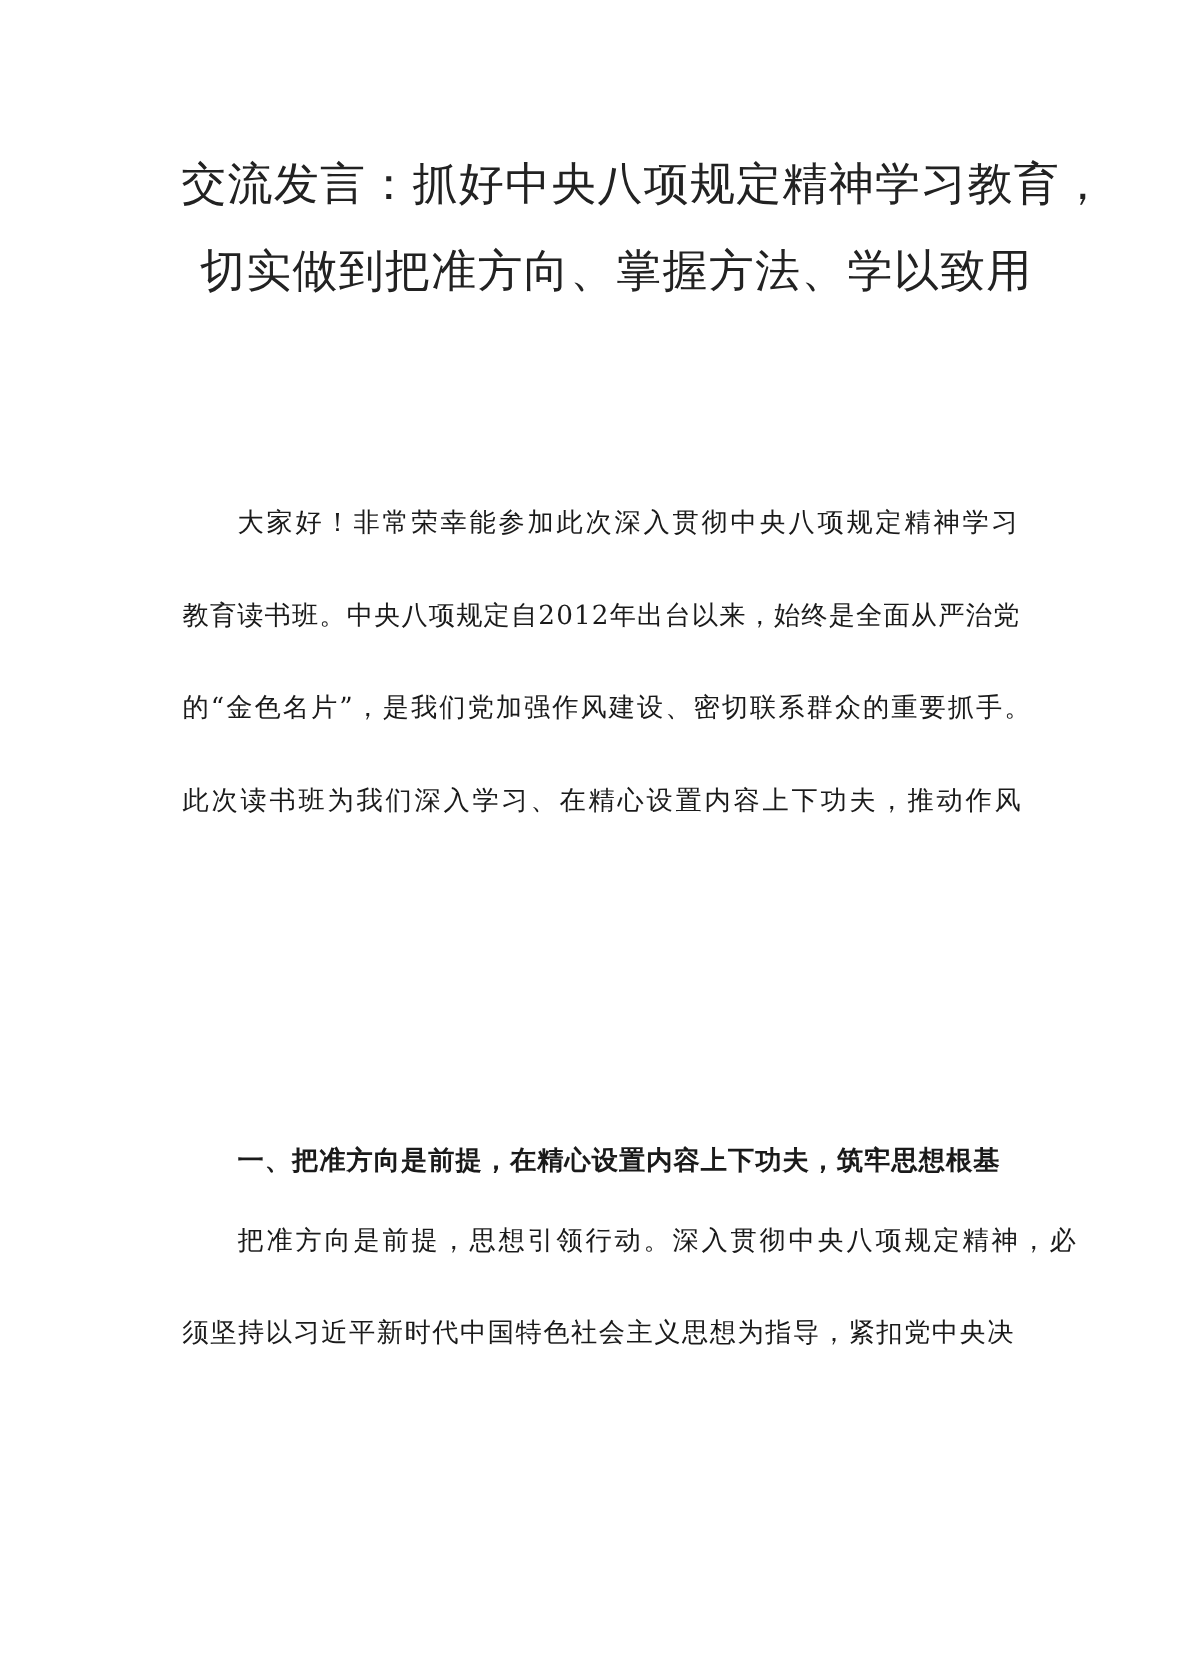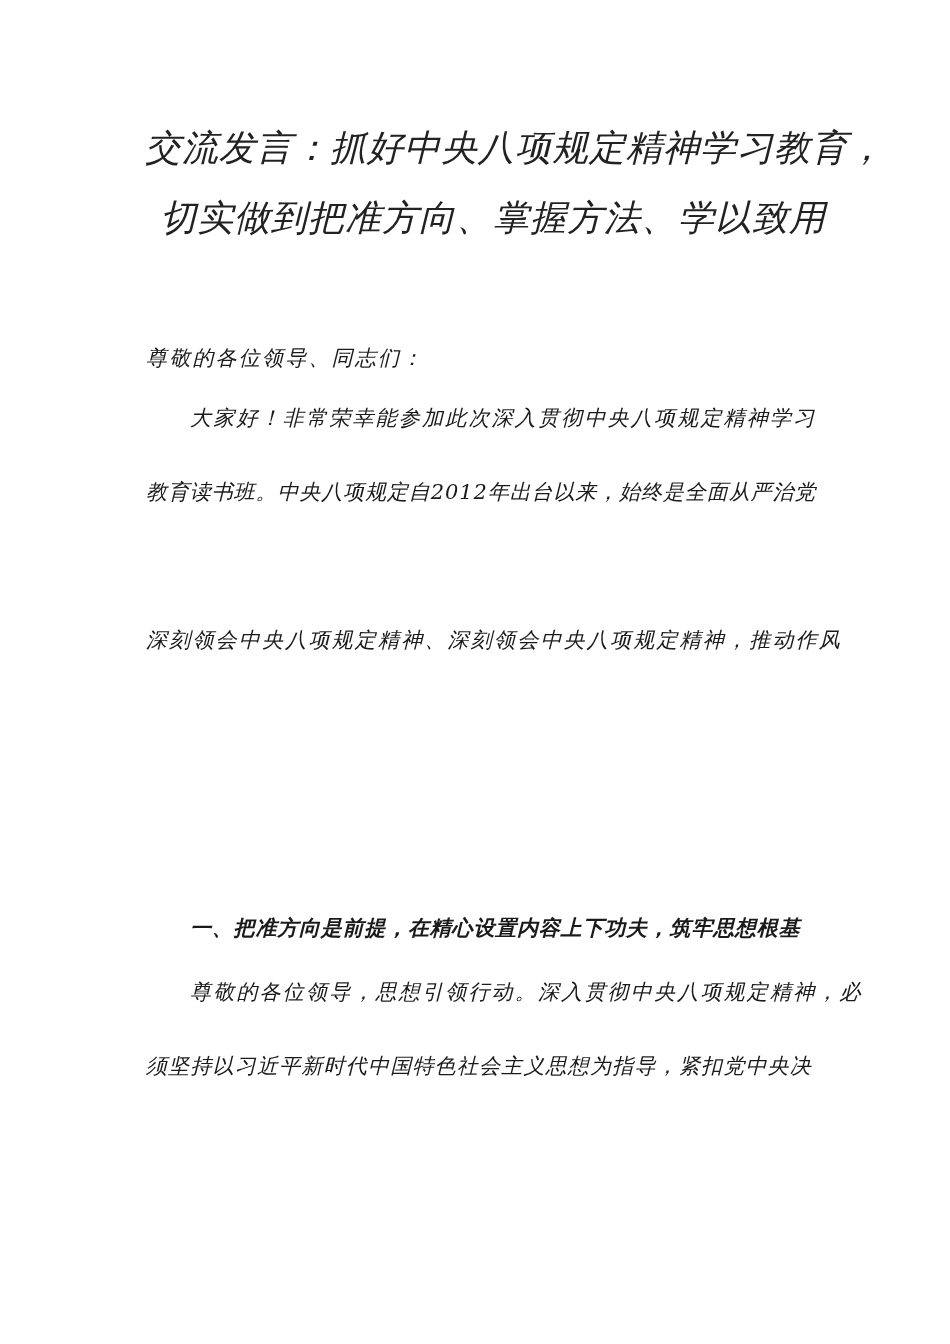--- a/index.html
+++ b/index.html
@@ -15,21 +15,20 @@
       font-family: "DejaVu Serif", "Liberation Serif", serif;
       color: #1a1a1a;
     }
     .page {
       position: absolute;
       left: 0;
       top: 0;
       width: 838px;
       height: 1344px;
       background: #ffffff;
-      font-style: italic;
     }
     .title-line {
       position: absolute;
       font-family: "DejaVu Sans", "Liberation Sans", sans-serif;
       font-size: 36px;
       letter-spacing: 1px;
       color: #222222;
       white-space: nowrap;
       line-height: 40px;
     }
@@ -53,24 +52,24 @@
     }
   </style>
 </head>
 <body>
 
 <div class="page">
 
   <div class="title-line title-1">交流发言：抓好中央八项规定精神学习教育，</div>
   <div class="title-line title-2">切实做到把准方向、掌握方法、学以致用</div>
 
-  <div class="line" style="top:344px;">尊敬的各位领导、同志们：</div>
 
   <div class="line indent" style="top:404px;">大家好！非常荣幸能参加此次深入贯彻中央八项规定精神学习</div>
   <div class="line" style="top:478px; letter-spacing:0.9px;">教育读书班。中央八项规定自2012年出台以来，始终是全面从严治党</div>
-  <div class="line" style="top:626px;">深刻领会中央八项规定精神、深刻领会中央八项规定精神，推动作风</div>
+  <div class="line" style="top:552px; letter-spacing:1.6px;">的“金色名片”，是我们党加强作风建设、密切联系群众的重要抓手。</div>
+  <div class="line" style="top:626px;">此次读书班为我们深入学习、在精心设置内容上下功夫，推动作风</div>
 
   <div class="line indent bold" style="top:914px;">一、把准方向是前提，在精心设置内容上下功夫，筑牢思想根基</div>
 
-  <div class="line indent" style="top:978px;">尊敬的各位领导，思想引领行动。深入贯彻中央八项规定精神，必</div>
+  <div class="line indent" style="top:978px;">把准方向是前提，思想引领行动。深入贯彻中央八项规定精神，必</div>
   <div class="line" style="top:1052px; letter-spacing:1.2px;">须坚持以习近平新时代中国特色社会主义思想为指导，紧扣党中央决</div>
 
 </div>
 
 </body></html>

